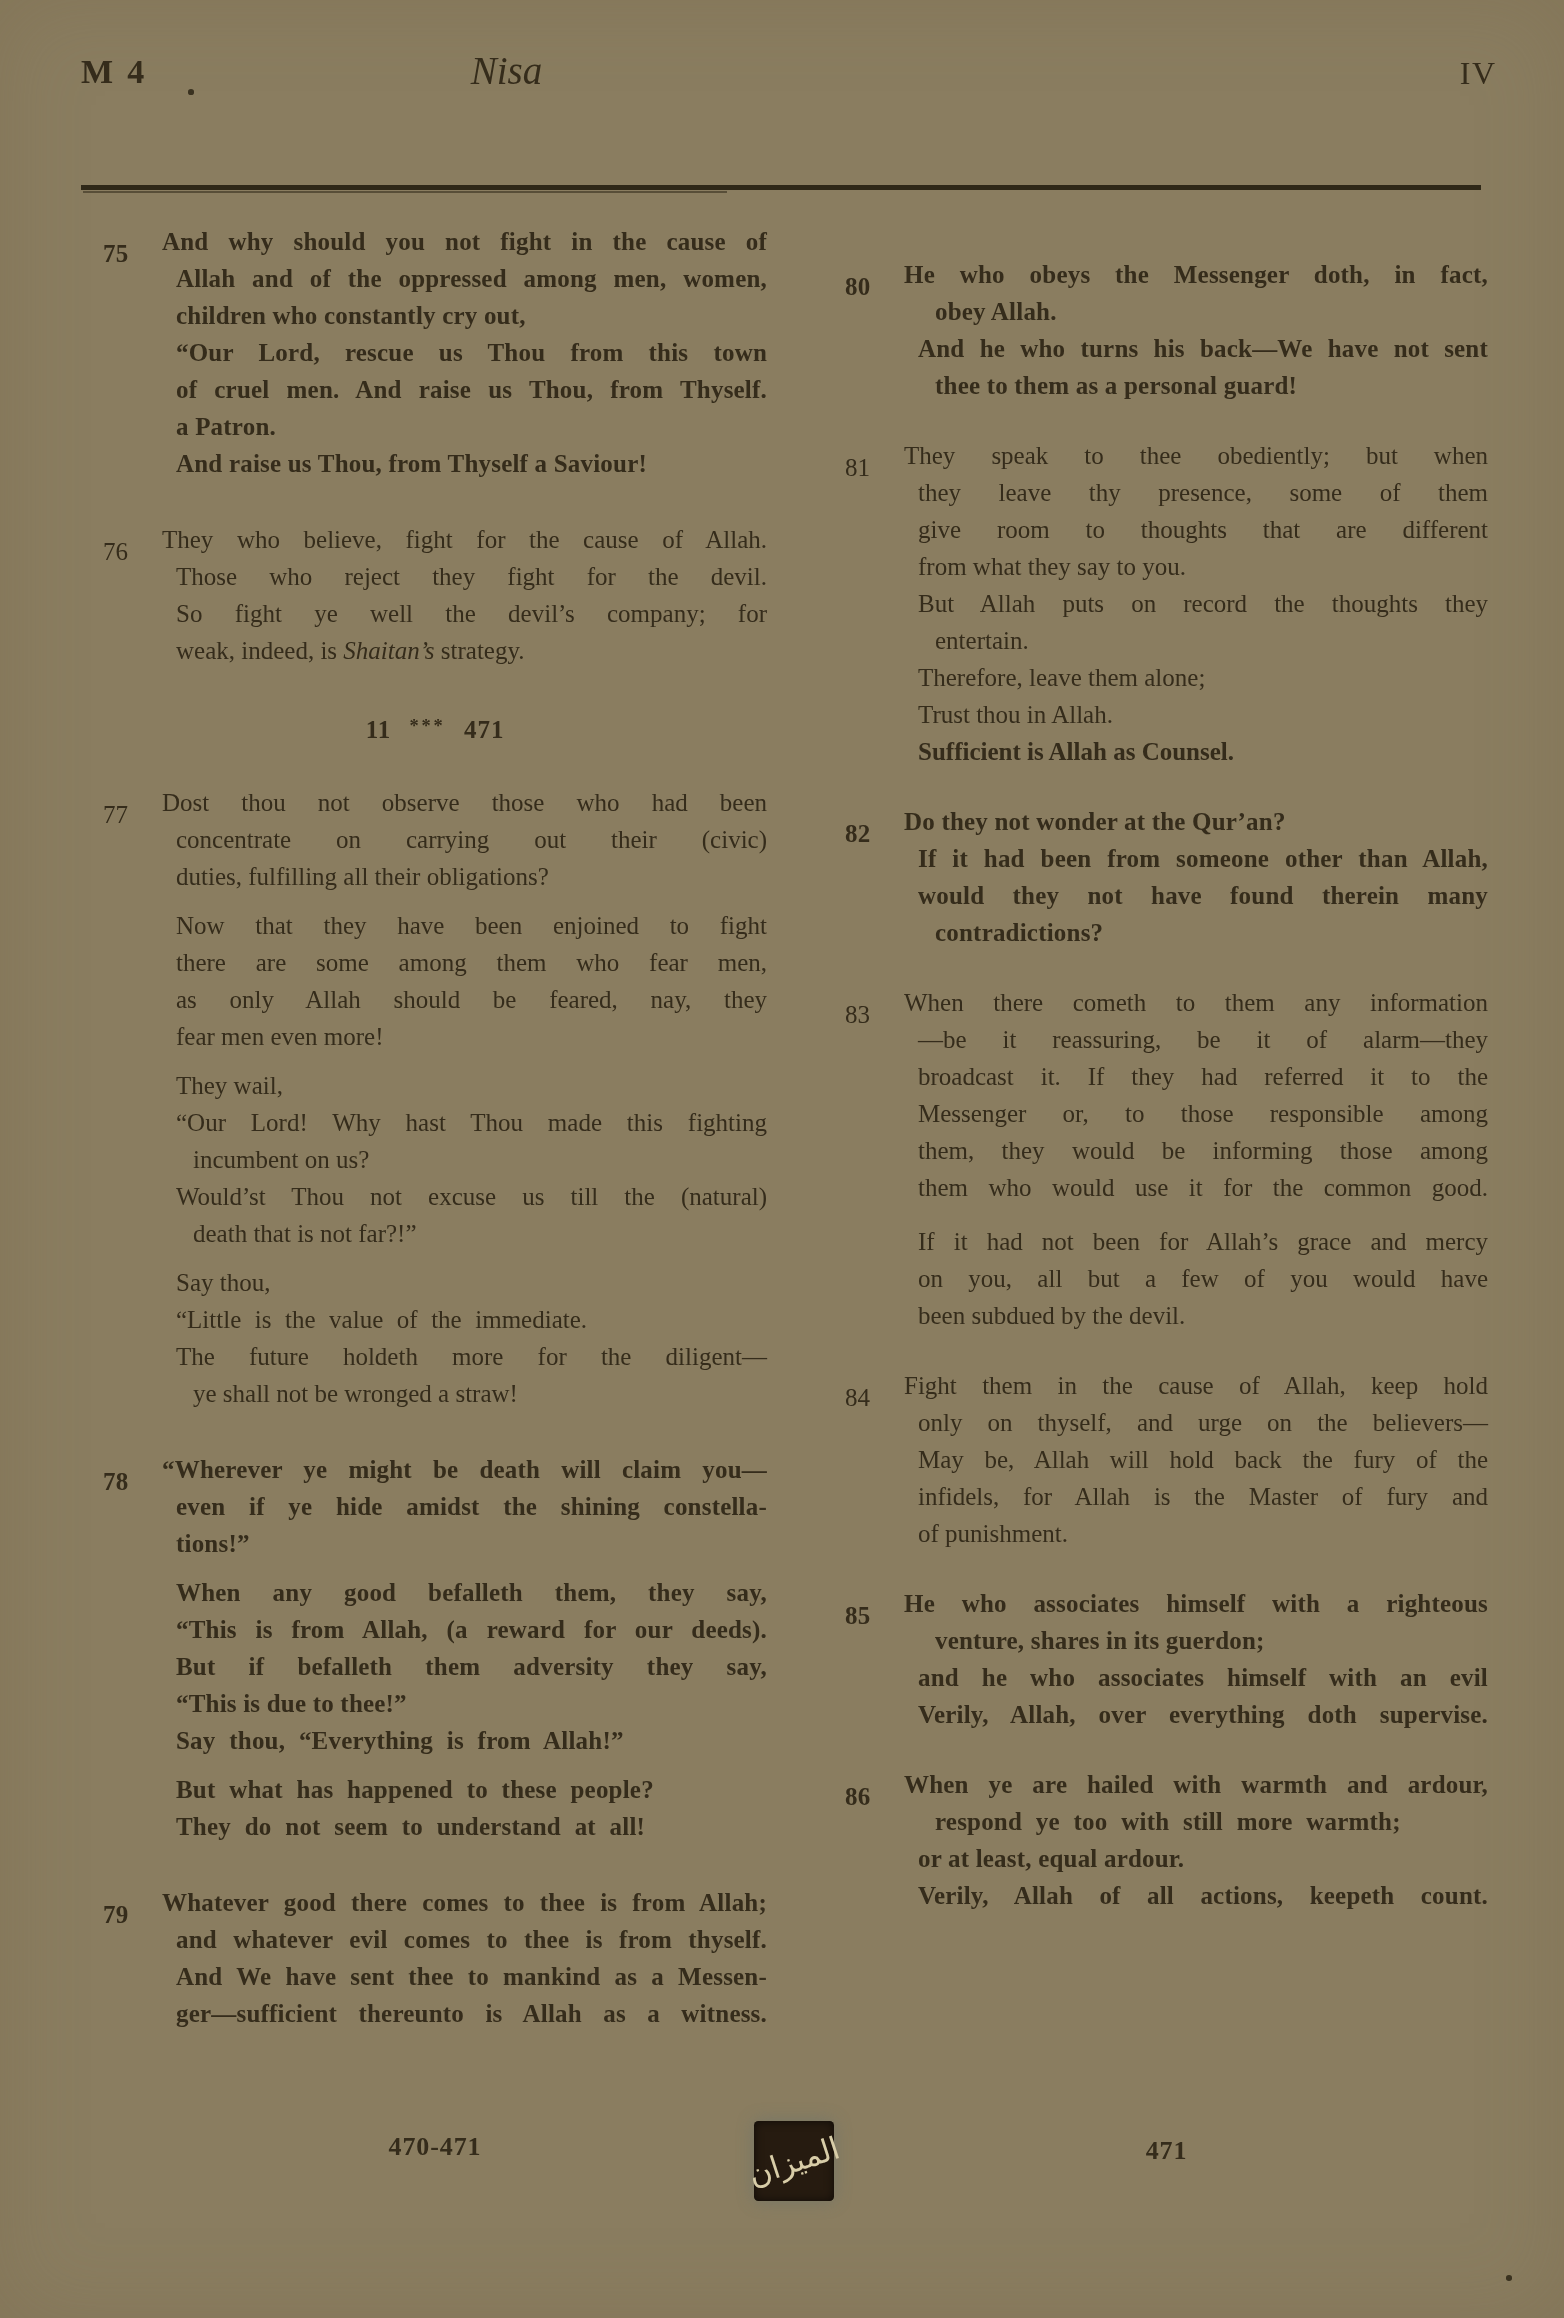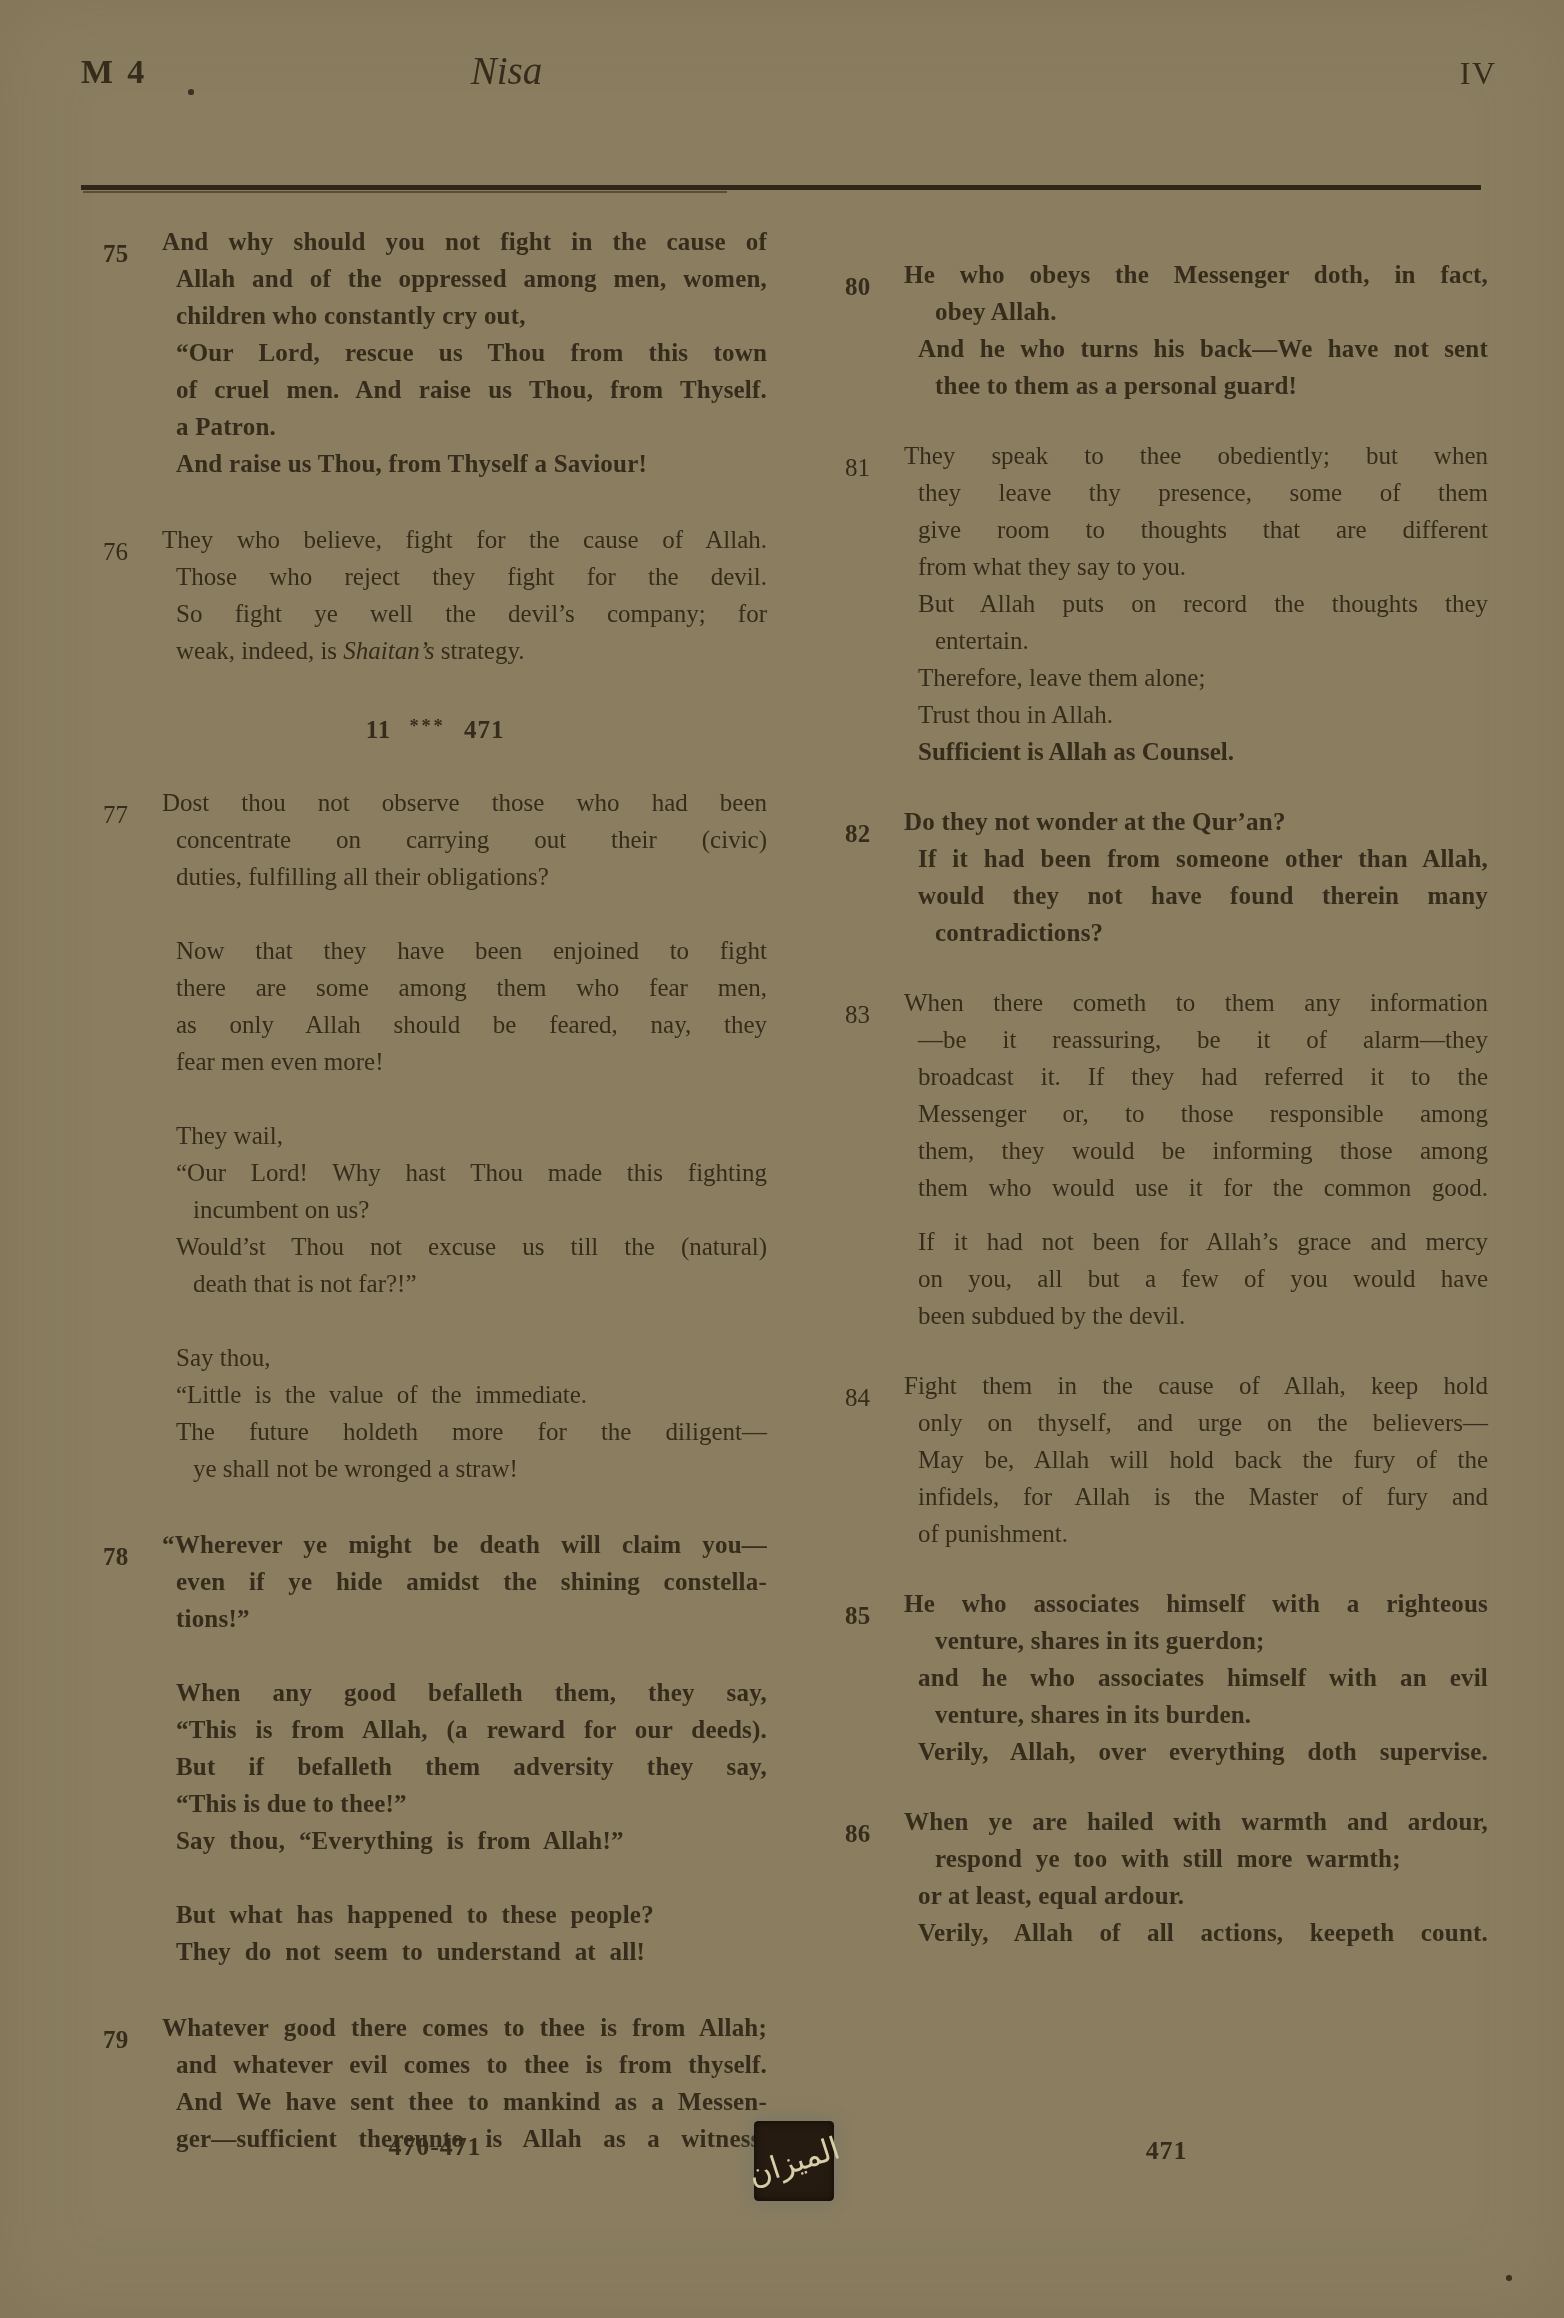--- a/index.html
+++ b/index.html
@@ -24,21 +24,21 @@
   .rule{position:absolute;left:81px;top:185px;width:1400px;height:4.6px;background:#2f2818;}
   .rule:after{content:"";position:absolute;left:1.8px;top:6.4px;width:46%;height:1.8px;background:rgba(47,40,24,0.55);}
 
   .col{position:absolute;top:223px;}
   .col.left{left:103px;width:664px;}
   .col.right{left:845px;width:643px;}
 
   .verse{position:relative;margin-top:39px;}
   .col .verse:first-child{margin-top:0;}
   .col.right .verse{margin-top:33px;}
-  .para{margin-top:37px;}
+  .para{margin-top:12px;}
   .col.right .para{margin-top:16.5px;}
   .verse .para:first-child{margin-top:0;}
 
   .line{position:relative;font-size:25px;line-height:37px;padding-left:73px;}
   .line.i0{padding-left:59px;}
   .line.i2{padding-left:90px;}
   .line.j{text-align:justify;text-align-last:justify;text-justify:inter-word;}
   .line.w{word-spacing:7.3px;}
   .line.b{font-weight:bold;}
   .verse.bold .line{font-weight:bold;letter-spacing:0.2px;}
@@ -201,21 +201,20 @@
           <div class="line i1 j">May be, Allah will hold back the fury of the</div>
           <div class="line i1 j">infidels, for Allah is the Master of fury and</div>
           <div class="line i1">of punishment.</div>
         </div>
       </div>
       <div class="verse bold">
         <div class="para">
           <div class="line i0 j"><span class="num">85</span>He who associates himself with a righteous</div>
           <div class="line i2">venture, shares in its guerdon;</div>
           <div class="line i1 j">and he who associates himself with an evil</div>
-          <div class="line i2">venture, shares in its burden.</div>
           <div class="line i1 j">Verily, Allah, over everything doth supervise.</div>
         </div>
       </div>
       <div class="verse bold">
         <div class="para">
           <div class="line i0 j"><span class="num">86</span>When ye are hailed with warmth and ardour,</div>
           <div class="line i2 w">respond ye too with still more warmth;</div>
           <div class="line i1">or at least, equal ardour.</div>
           <div class="line i1 j">Verily, Allah of all actions, keepeth count.</div>
         </div>

